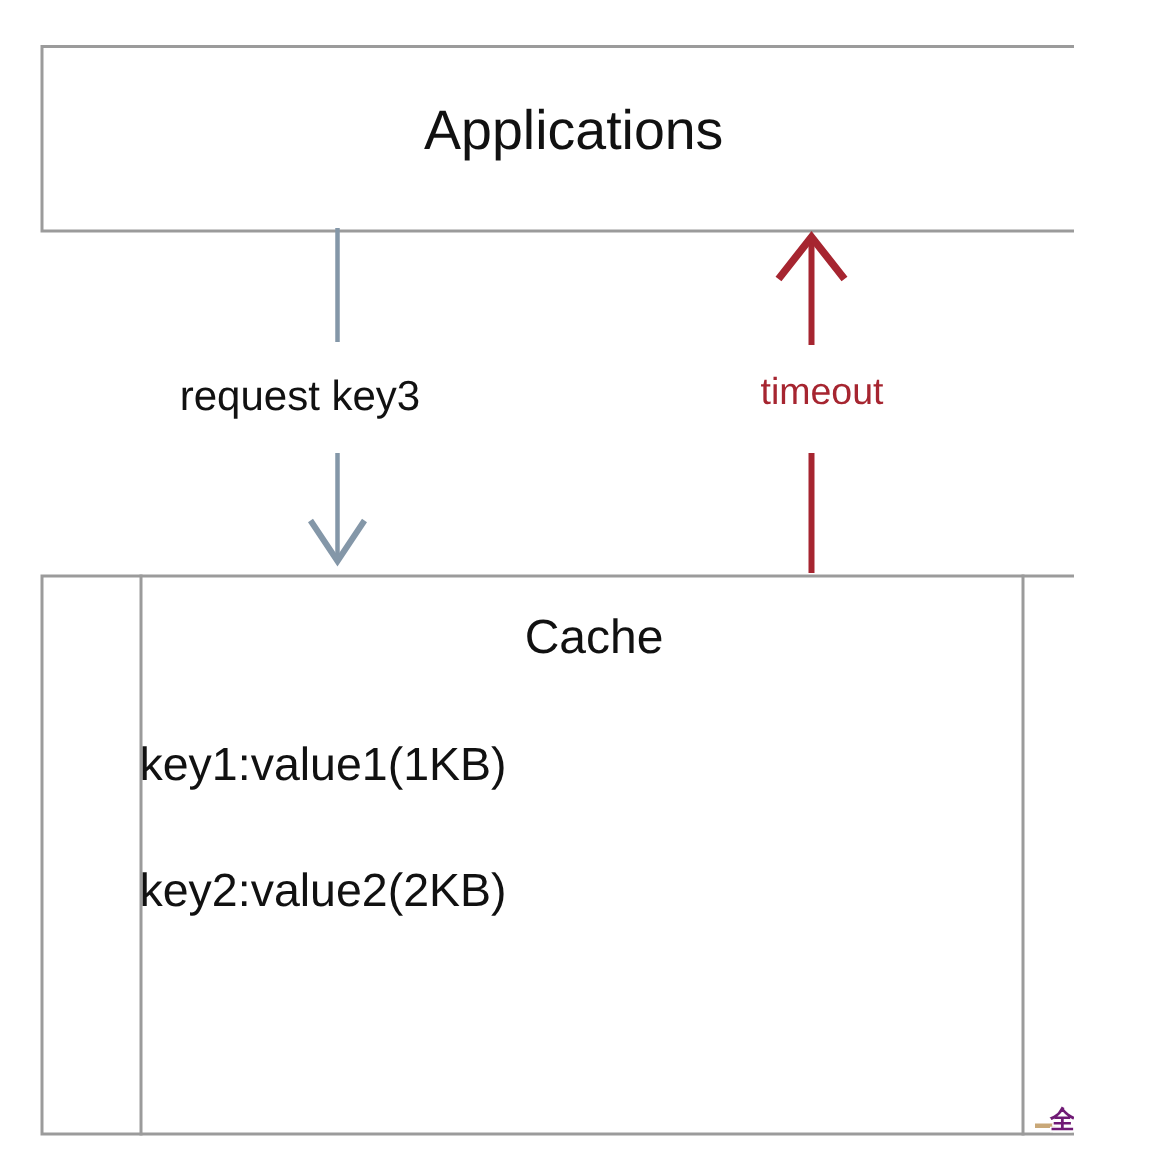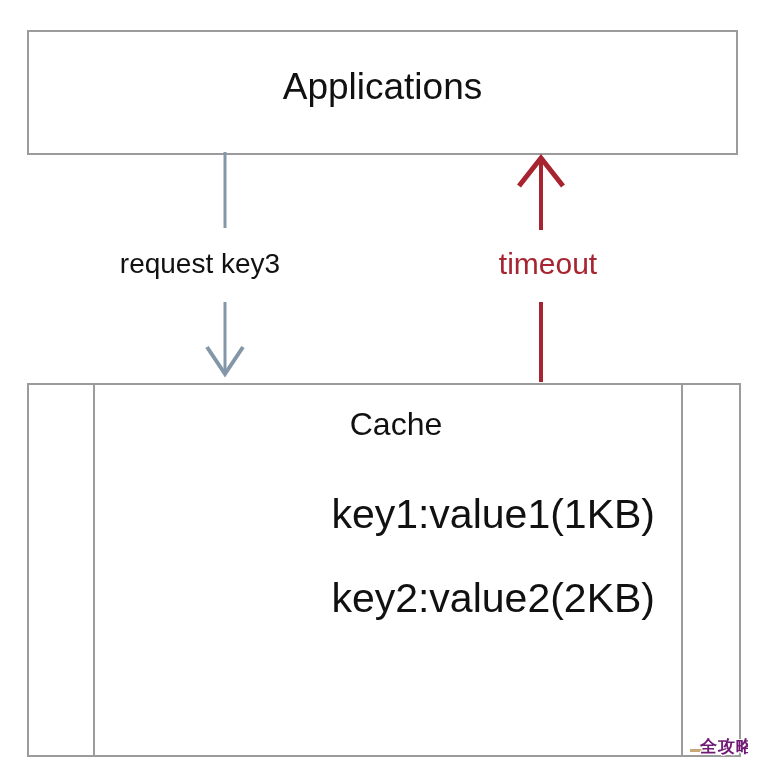--- a/index.html
+++ b/index.html
@@ -10,21 +10,20 @@
   }
   body {
     font-family: "Liberation Sans", "DejaVu Sans", sans-serif;
   }
   #canvas {
     position: relative;
     width: 716px;
     height: 774px;
     background: #ffffff;
     overflow: hidden;
-    padding-left: 32px;
   }
 
   
   .box {
     position: absolute;
     background: #ffffff;
     border: 2px solid #9b9b9b;
     box-sizing: border-box;
   }
   #applications-box {
@@ -69,37 +68,37 @@
   #request-label {
     left: 40px;
     top: 250px;
     width: 320px;
     font-size: 28px;
   }
   #timeout-label {
     left: 448px;
     top: 249px;
     width: 200px;
-    font-size: 30px;
+    font-size: 25px;
     color: #a62530;
   }
   #cache-title {
     left: 93px;
     top: 408px;
     width: 570px;
     font-size: 32px;
     margin-left: 18px;
   }
   .cache-entry {
     position: absolute;
     left: 93px;
     width: 562px;
-    text-align: right;
+    text-align: left;
     white-space: nowrap;
-    font-size: 41px;
+    font-size: 31px;
     line-height: 1;
     color: #111111;
   }
   #cache-entry-0 { top: 494px; }
   #cache-entry-1 { top: 578px; }
   #cache-entry-2 { top: 671px; color: #a62530; }
 
   
   .arrow-svg {
     position: absolute;

